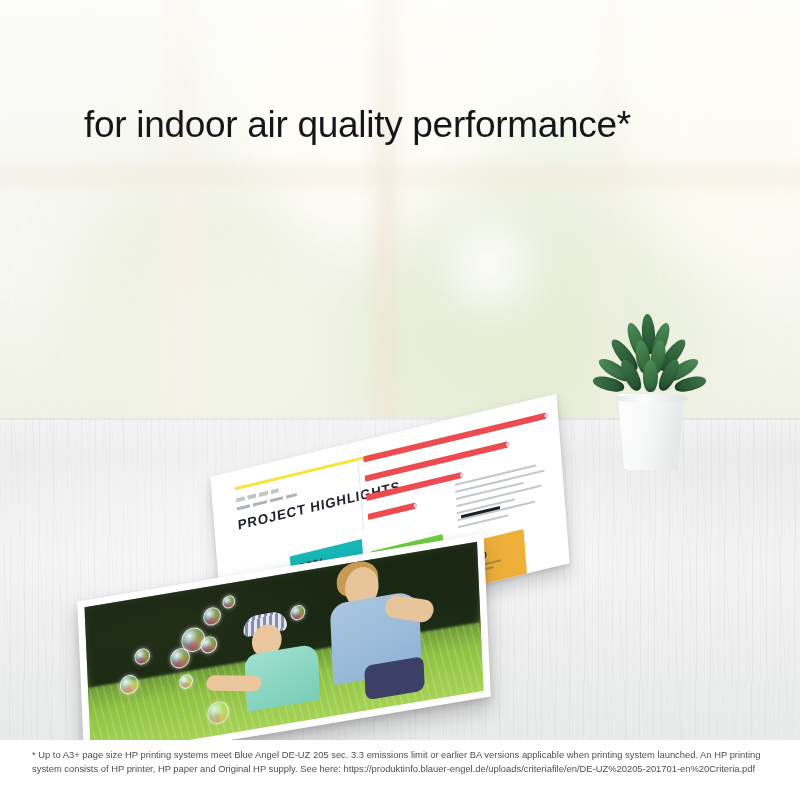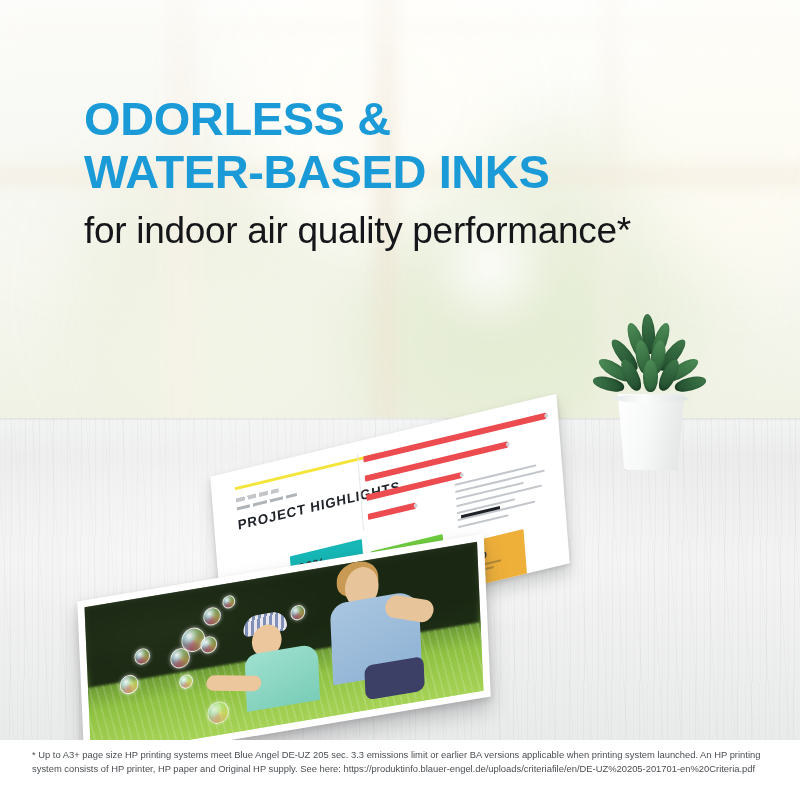--- a/index.html
+++ b/index.html
@@ -190,22 +190,20 @@
   </div>
 
   <div class="desk">
     <div class="desk-edge"></div>
     <div class="grain"></div>
     <div class="grain2"></div>
     <div class="desk-vig"></div>
   </div>
 
   <div class="copy">
-    <h1 class="h1">ODORLESS &amp;
-WATER-BASED INKS</h1>
     <div class="h2">for indoor air quality performance*</div>
   </div>
 
   <div class="sheet">
     <div class="sheet-inner">
       <div class="yline"></div>
       <div class="tiny-logo"></div>
       <div class="tiny-sub"></div>
       <div class="sheet-title">PROJECT HIGHLIGHTS</div>
 

